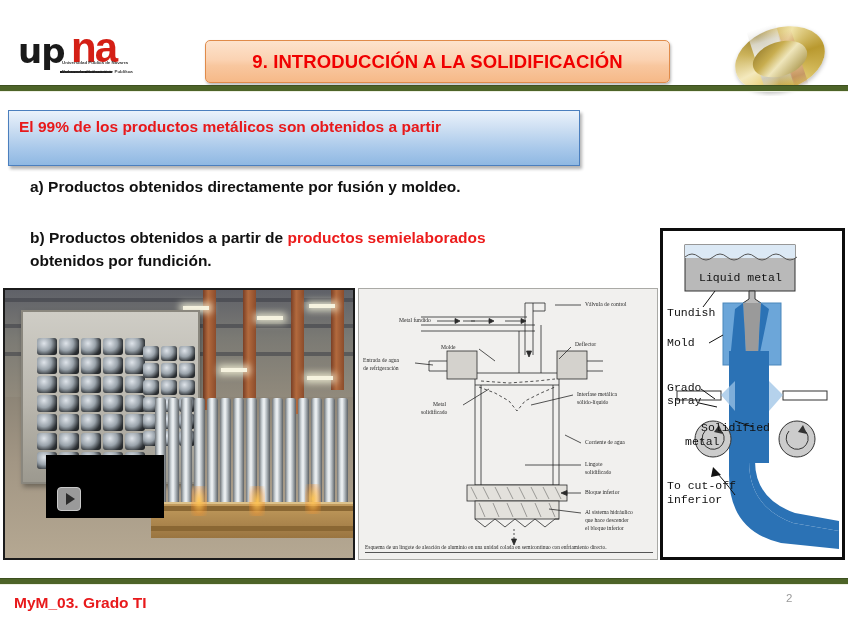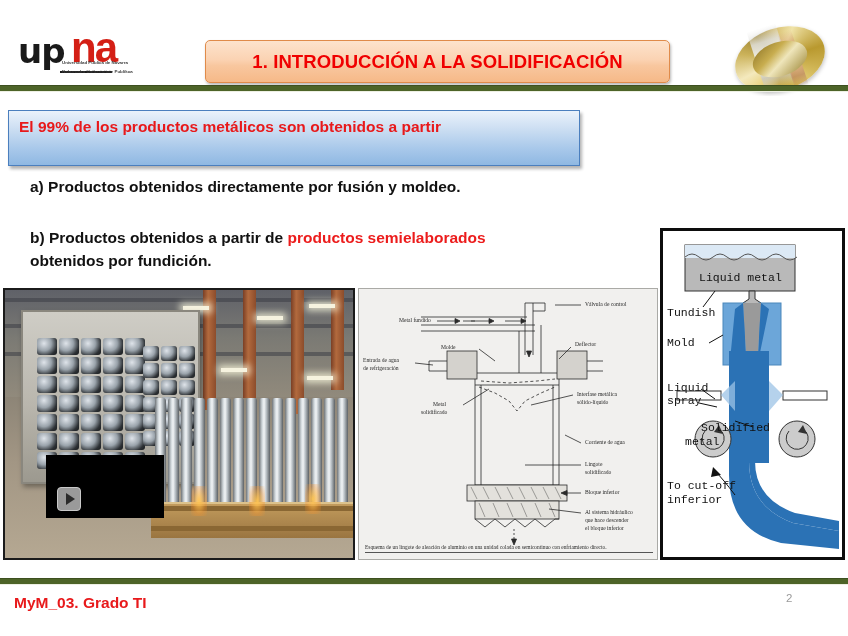--- a/index.html
+++ b/index.html
@@ -350,21 +350,21 @@
     <span id="logo-up">up</span>
     <span id="logo-na">na</span>
     <div id="logo-underline"></div>
     <div id="logo-sub">
       <div class="l1">Universidad Pública de Navarra</div>
       <div class="l2">Nafarroako Unibertsitate Publikoa</div>
     </div>
   </div>
 
   <div id="title-banner">
-    <span id="title-banner-text">1. INTRODUCCIÓN A LA SOLIDIFICACIÓN</span>
+    <span id="title-banner-text">9. INTRODUCCIÓN A LA SOLIDIFICACIÓN</span>
   </div>
 
   <div id="ring-photo">
     <div id="ring-outer"></div>
     <div id="ring-band-silver"></div>
     <div id="ring-band-rose"></div>
     <div id="ring-inner"></div>
   </div>
 </div>
 
@@ -641,21 +641,21 @@
     <line x1="38" y1="158" x2="52" y2="168" stroke="#111" stroke-width="1"></line>
     <line x1="36" y1="172" x2="54" y2="176" stroke="#111" stroke-width="1"></line>
     <line x1="90" y1="196" x2="72" y2="190" stroke="#111" stroke-width="1"></line>
     <path d="M72 264 Q60 248 52 240" stroke="#111" stroke-width="1" fill="none"></path>
     <polygon points="50,236 58,244 48,246" fill="#111"></polygon>
   </svg>
 
   <div class="dr-label" style="left:36px;  top:40px;">Liquid metal</div>
   <div class="dr-label" style="left:4px;   top:75px;">Tundish</div>
   <div class="dr-label" style="left:4px;   top:105px;">Mold</div>
-  <div class="dr-label" style="left:4px;   top:150px;">Liquid</div>
+  <div class="dr-label" style="left:4px;   top:150px;">Grado</div>
   <div class="dr-label" style="left:4px;   top:163px;">spray</div>
   <div class="dr-label" style="left:14px;  top:190px;margin-left:24px;">Solidified</div>
   <div class="dr-label" style="left:22px;  top:204px;">metal</div>
   <div class="dr-label" style="left:4px;   top:248px;">To cut-off</div>
   <div class="dr-label" style="left:4px;   top:262px;">inferior</div>
 </div>
 
 <div class="divider" id="divider-bottom"></div>
 <div id="footer-text">MyM_03. Grado TI</div>
 <div id="page-number">2</div>

